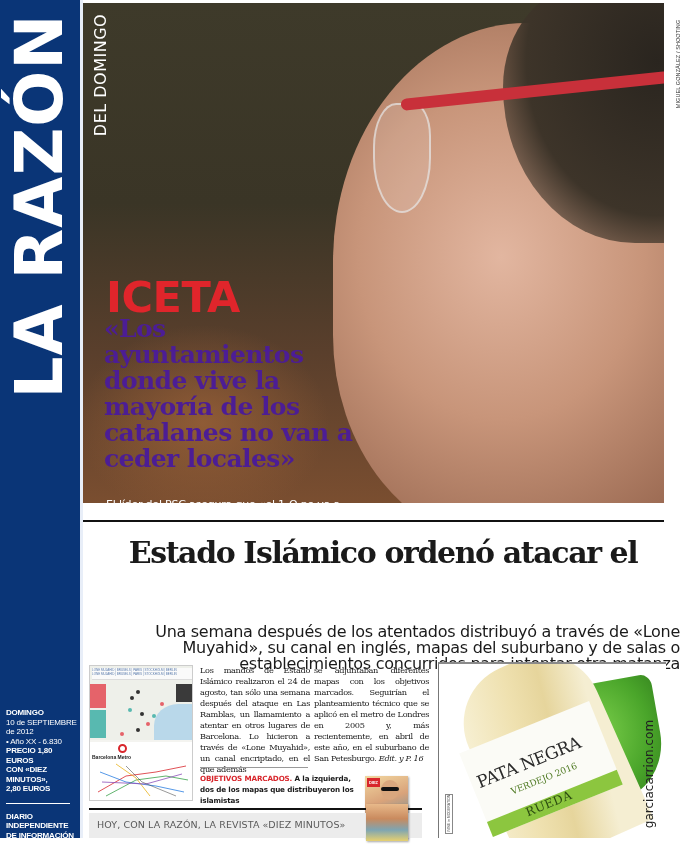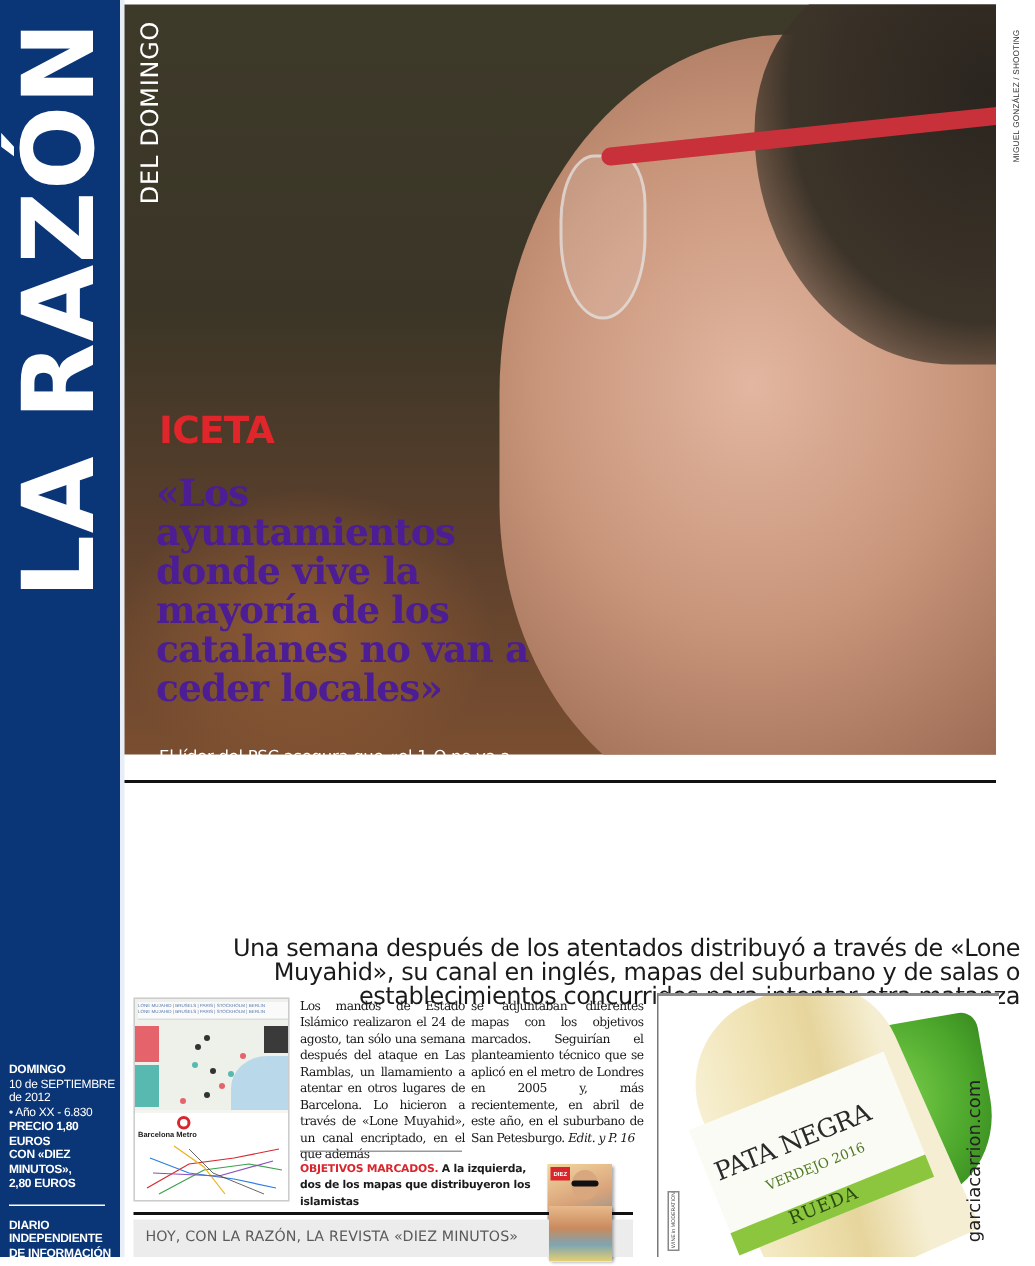--- a/index.html
+++ b/index.html
@@ -63,21 +63,21 @@
   }
   .del-domingo {
     position: absolute; left: 100px; top: 75px;
     transform: translate(-50%, -50%) rotate(-90deg);
     white-space: nowrap; color: #ffffff; font-family: "DejaVu Sans", sans-serif;
     font-size: 16px; letter-spacing: 0.5px;
   }
   .iceta-kicker {
     position: absolute; left: 106px; top: 272px;
     color: #e0252b; font-family: "DejaVu Sans", sans-serif; font-weight: bold;
-    font-size: 25px; letter-spacing: -0.5px;
+    font-size: 43px; letter-spacing: -0.5px;
   }
   .iceta-quote {
     position: absolute; left: 104px; top: 316px; width: 260px;
     color: #4c1d95; font-family: "DejaVu Serif", serif; font-weight: bold;
     font-size: 25px; line-height: 26px; letter-spacing: -0.6px;
   }
   .iceta-sub {
     position: absolute; left: 106px; top: 456px; width: 250px;
     color: #ffffff; font-family: "DejaVu Sans", sans-serif; font-size: 11px; line-height: 15px;
     letter-spacing: -0.2px;
@@ -239,20 +239,21 @@
 
 <div class="iceta-kicker">ICETA</div>
 <div class="iceta-quote">«Los ayuntamientos donde vive la mayoría de los catalanes no van a ceder locales»</div>
 <div class="iceta-sub">
   <span>El líder del PSC asegura que «el 1-O no va a llegar tan siquiera a un 9-N»</span>
   <span class="page-ref">P. 14</span>
 </div>
 
 <div class="top-rule"></div>
 <div class="headline">
+  <div>Estado Islámico ordenó atacar el</div>
 </div>
 <div class="subhead">Una semana después de los atentados distribuyó a través de «Lone Muyahid», su canal en inglés, mapas del suburbano y de salas o establecimientos concurridos para intentar otra matanza</div>
 
 <div class="maps">
   <div class="map-top">
     <div class="map-tabs">
       <span>LONE MUJAHID | BRUSELS | PARIS | STOCKHOLM | BERLIN</span>
       <span>LONE MUJAHID | BRUSELS | PARIS | STOCKHOLM | BERLIN</span>
     </div>
     <div class="map-red"></div>

